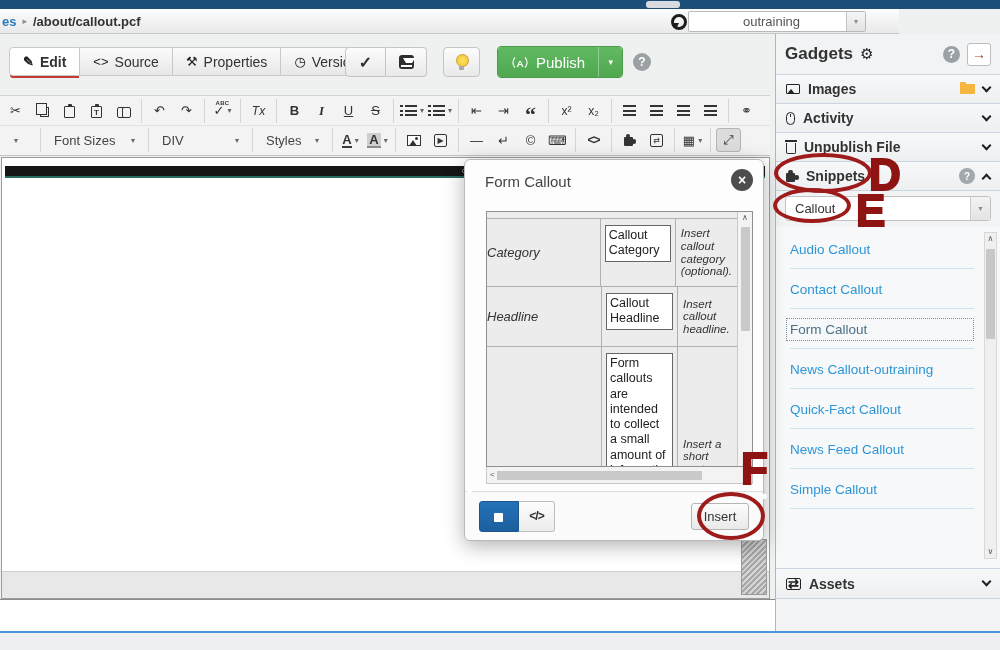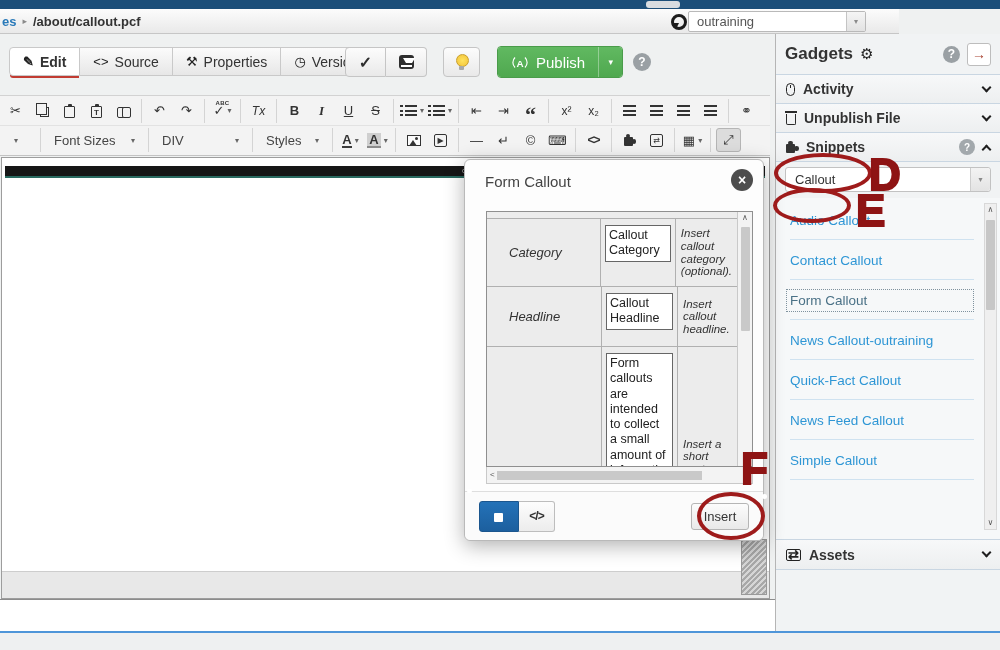--- a/index.html
+++ b/index.html
@@ -7,21 +7,21 @@
   #app { position:relative; width:1000px; height:650px; overflow:hidden; background:#eff1f1; }
   .abs { position:absolute; }
 
   
   .topbar { left:0; top:0; width:1000px; height:9px; background:#1b4e79; }
   .topbar-handle { left:646; top:1px; width:34px; height:7px; background:#d8dce0; border-radius:3px; left:646px; }
   .crumbbar { left:0; top:9px; width:899px; height:25px; background:linear-gradient(#fcfcfc,#e9e9e9); border-bottom:1px solid #c6c6c6; display:flex; align-items:center; }
   .crumb-site { color:#2a7ab9; font-weight:bold; font-size:13px; margin-left:2px; }
   .crumb-sep { color:#8a8a8a; font-size:9px; margin:0 6px; }
   .crumb-path { color:#333; font-weight:bold; font-size:13px; }
-  .search-wrap { position:absolute; right:33px; top:2px; display:flex; align-items:center; }
+  .search-wrap { position:absolute; right:33px; top:2px; display:flex; align-items:center;text-align:center; }
   .ic-pin { position:relative; width:12px; height:16px; margin-right:6px; }
   .ic-pin::before { content:""; position:absolute; left:1px; top:0; width:10px; height:10px; border-radius:50%; border:3.2px solid #1d1d1d; }
   .ic-pin::after { content:""; position:absolute; left:3px; top:9px; border-left:3px solid transparent; border-right:3px solid transparent; border-top:6px solid #1d1d1d; }
   .search-box { width:178px; height:21px; background:#fff; border:1px solid #b9b9b9; border-radius:2px; display:flex; align-items:center; }
   .search-text { flex:1; font-size:13px; color:#555; padding-left:8px; }
   .search-dd { width:19px; height:100%; background:linear-gradient(#f5f5f5,#e2e2e2); border-left:1px solid #c4c4c4; display:flex; align-items:center; justify-content:center; color:#8a8a8a; font-size:8px; }
 
   
   .tabs { left:9px; top:47px; display:flex; }
   .tab { height:29px; display:flex; align-items:center; padding:0 13px; background:linear-gradient(#fbfbfb,#e7e7e7); border:1px solid #c9c9c9; border-left:none; font-size:14px; color:#333; cursor:pointer; }
@@ -150,21 +150,21 @@
   .sb-fill { flex:1; }
 
   
   .modal { left:464px; top:159px; width:300px; height:382px; background:#fdfdfd; border:1px solid #b9b9b9; border-radius:6px; box-shadow:0 5px 20px rgba(0,0,0,.30); z-index:5; }
   .modal-h { padding:13px 14px 8px 20px; }
   .modal-title { font-size:15px; color:#444; }
   .modal-close { position:absolute; right:10px; top:9px; width:22px; height:22px; border-radius:50%; background:#4d4d4d; color:#fff; font-size:14px; font-weight:bold; display:flex; align-items:center; justify-content:center; cursor:pointer; }
   .mtable-wrap { position:absolute; left:21px; top:51px; width:267px; height:256px; border:1px solid #8f8f8f; background:#ececec; overflow:hidden; }
   .mtable { position:absolute; left:0; top:6px; right:15px; }
   .mrow { display:flex; border-top:1px solid #b0b0b0; }
-  .mc1 { width:114px; padding:8px 22px; font-style:italic; font-size:13px; color:#333; display:flex; align-items:center; }
+  .mc1 { width:114px; padding:8px 0; font-style:italic; font-size:13px; color:#333; display:flex; align-items:center; }
   .mc2 { width:76px; border-left:1px solid #b0b0b0; padding:6px 4px; }
   .mc3 { flex:1; border-left:1px solid #b0b0b0; padding:4px 5px; font-style:italic; font-size:11.5px; color:#333; display:flex; align-items:center; line-height:1.1; }
   .mrow.r0 { min-height:68px; }
   .mrow.r1 { min-height:60px; }
   .mrow.r2 .mc3 { align-items:flex-end; padding-bottom:14px; }
   .vbox { background:#fff; border:1px solid #666; padding:2px 3px; font-size:12.5px; color:#222; line-height:1.22; }
   .mscroll-v { position:absolute; top:0; right:0; bottom:0; width:15px; background:#f3f3f3; border-left:1px solid #c9c9c9; display:flex; flex-direction:column; align-items:center; }
   .mthumb { width:9px; height:104px; background:#c9c9c9; border-radius:1px; margin-top:3px; cursor:pointer; }
   .mscroll-h { position:absolute; left:21px; top:307px; width:267px; height:17px; background:#f3f3f3; border:1px solid #c9c9c9; border-top:none; display:flex; align-items:center; }
   .mhthumb { height:9px; width:205px; background:#c9c9c9; margin-left:2px; cursor:pointer; }
@@ -430,20 +430,28 @@
       <span class="gad-title">Gadgets</span>
       <span class="gad-gear">⚙</span>
       <span class="gad-right">
         <span class="help-circ" style="width:17px;height:17px;">?</span>
         <span class="gad-arrow-btn">
             <span>→</span>
           </span>
       </span>
     </div>
 
+    <div class="sec-row">
+      <span class="ic ic-imgsb"></span>
+      <span class="sec-label">Images</span>
+      <span class="sec-right">
+        <span class="ic ic-folder"></span>
+        <span class="chev down"></span>
+      </span>
+    </div>
 
     <div class="sec-row">
       <span class="ic ic-mouse"></span>
       <span class="sec-label">Activity</span>
       <span class="sec-right">
           <span class="chev down"></span>
         </span>
     </div>
 
     <div class="sec-row">

